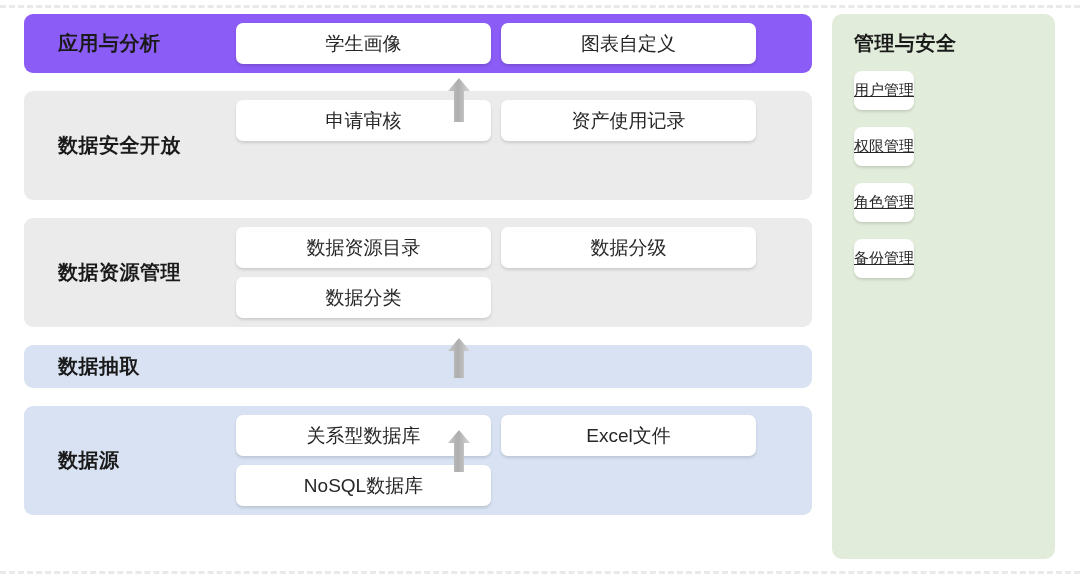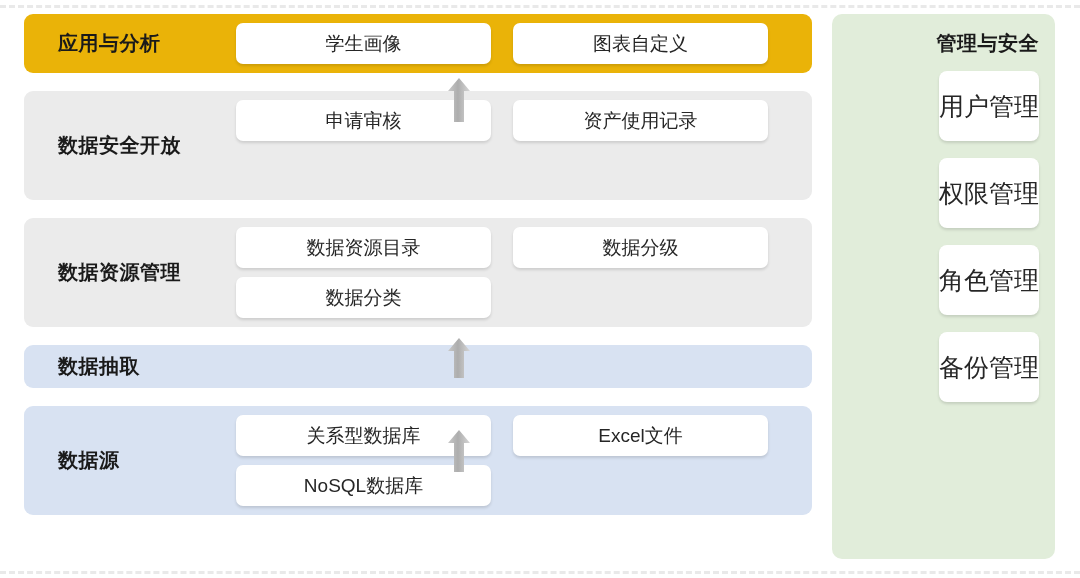--- a/index.html
+++ b/index.html
@@ -33,40 +33,40 @@
   .band{
     position:relative;
     border-radius:9px;
     display:flex;
     align-items:center;
     box-sizing:border-box;
     padding:9px 12px 9px 0;
     margin-bottom:18px;
   }
   .band:last-child{margin-bottom:0;}
-  .band.orange{background:#eab308;}
+  .band.orange{background:#8b5cf6;}
   .band.gray{background:#ebebeb;}
   .band.blue{background:#d8e2f2;}
 
   .band-label{
     width:212px;
     flex:0 0 212px;
     padding-left:34px;
     box-sizing:border-box;
     font-size:20px;
     font-weight:bold;
     color:#1a1a1a;
     letter-spacing:.5px;
     line-height:1.25;
   }
   .band-cards{
     flex:1 1 auto;
     display:flex;
     flex-wrap:wrap;
-    gap:9px 22px;
+    gap:9px 10px;
   }
   .card{
     flex:0 0 255px;
     height:41px;
     background:#ffffff;
     border-radius:7px;
     box-shadow:0 2px 3px rgba(0,0,0,.13);
     display:flex;
     align-items:center;
     justify-content:center;
@@ -89,49 +89,50 @@
   .arrow svg{display:block;}
 
   
   .panel{
     position:absolute;
     left:832px;top:14px;
     width:223px;height:545px;
     background:#e1edda;
     border-radius:10px;
     box-sizing:border-box;
-    padding:0 16px;
+    padding:0 22px;
     display:flex;
     flex-direction:column;
-    align-items:flex-end;
+    align-items:flex-start;
   }
   .panel-title{
     font-size:20px;
     font-weight:bold;
     color:#1a1a1a;
     text-align:center;
     padding:16px 0 14px;
     letter-spacing:.5px;
   }
   .panel-list{
     display:flex;
     flex-direction:column;
     gap:17px;
     padding-bottom:16px;
   }
   .panel-card{
-    height:70px;
+    height:39px;
     background:#ffffff;
     border-radius:8px;
     box-shadow:0 2px 3px rgba(0,0,0,.13);
     display:flex;
     align-items:center;
     justify-content:center;
-    font-size:25px;
+    font-size:15px;
     color:#262626;
+    text-decoration:underline;
   }
 </style>
 </head>
 <body>
 
 <div class="canvas">
 
   <div class="rule top"></div>
   <div class="rule bottom"></div>
 

